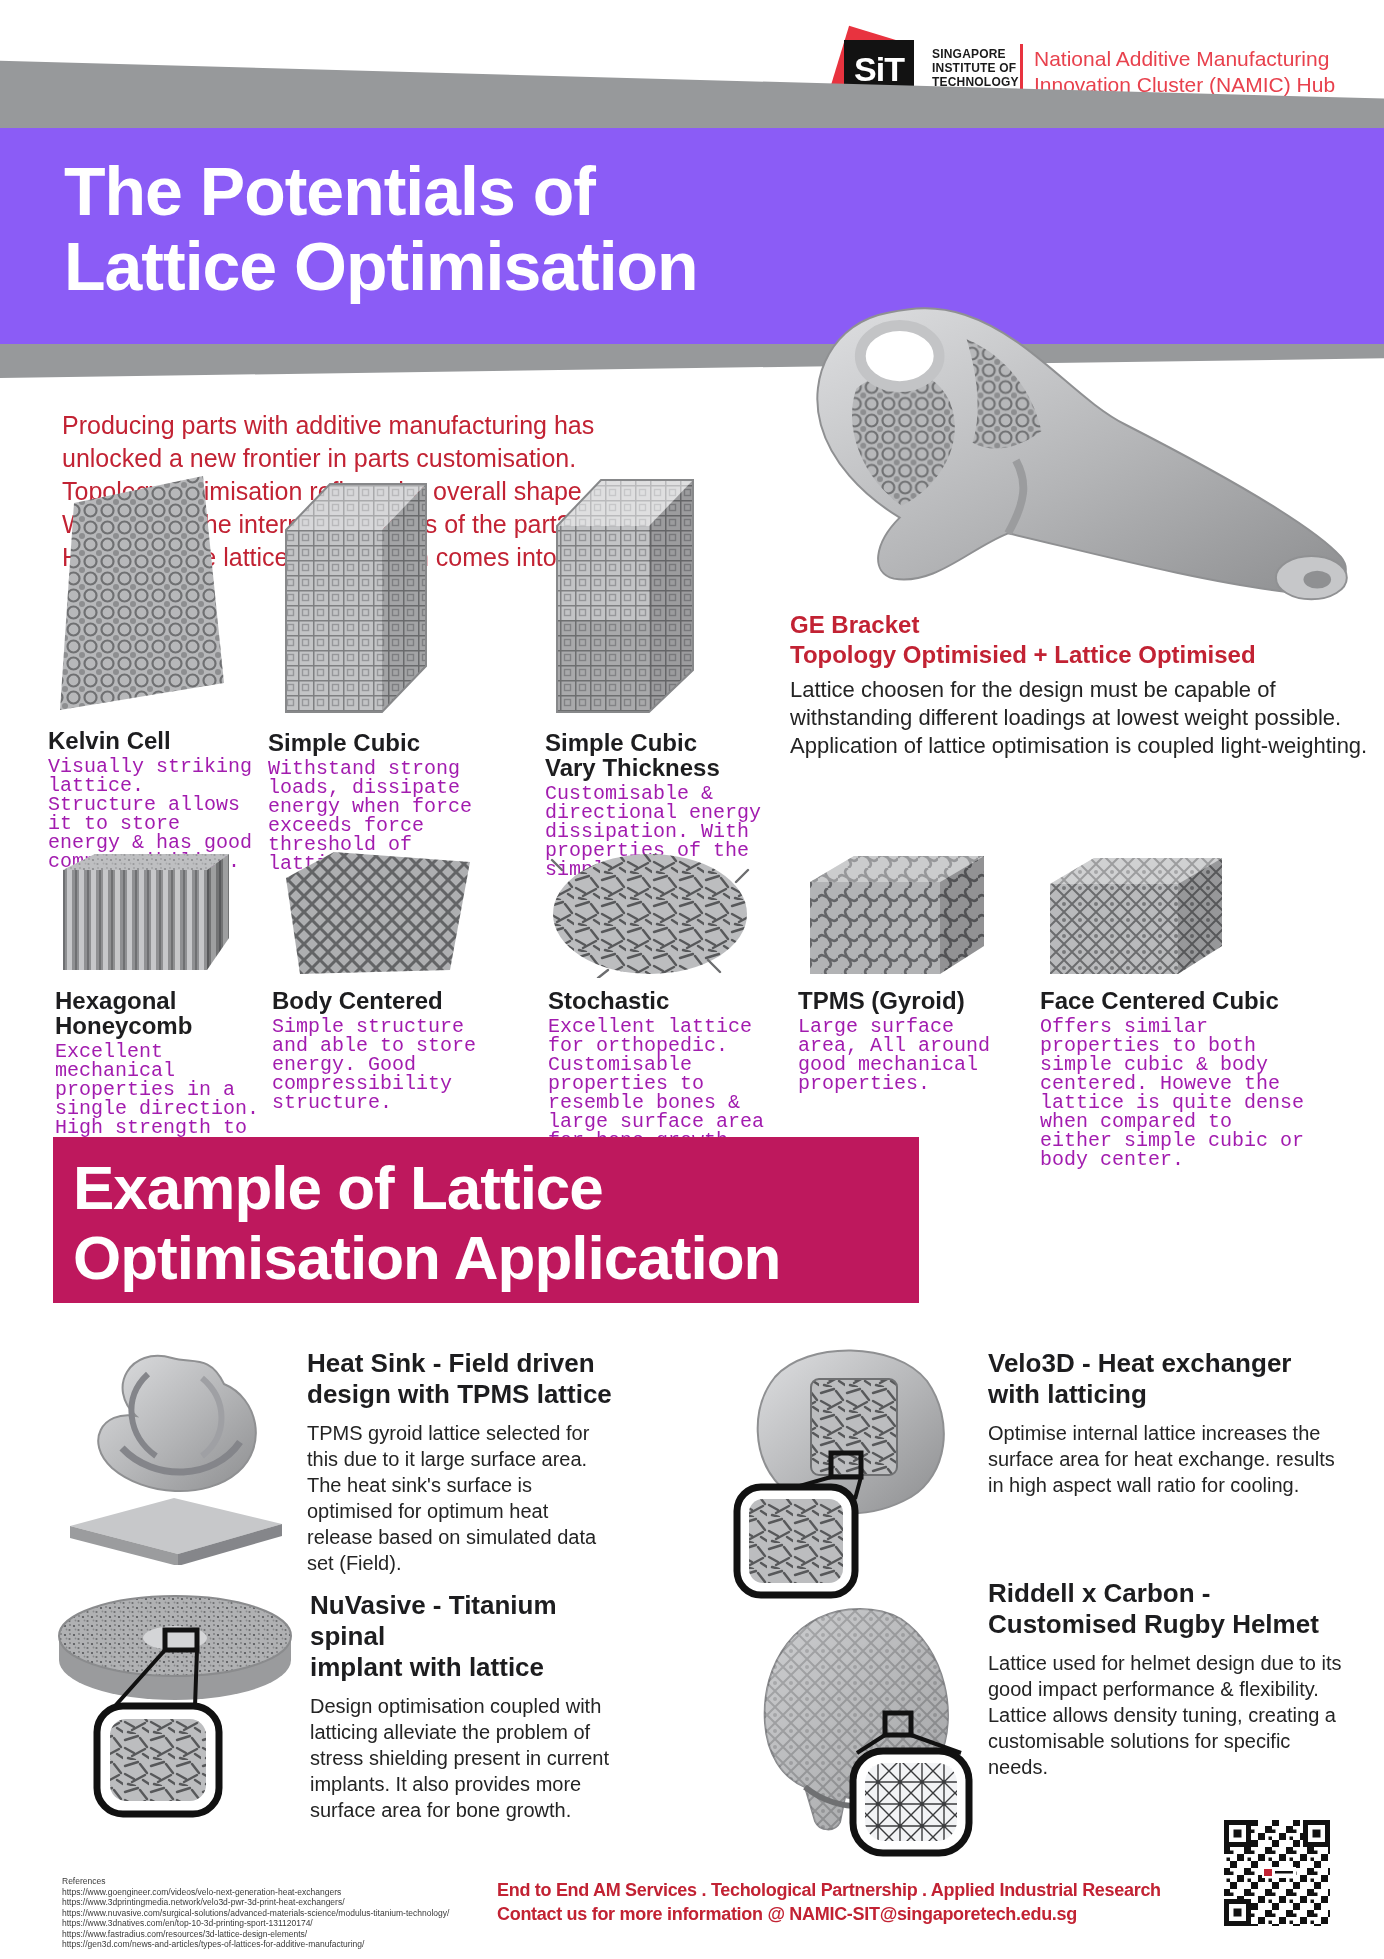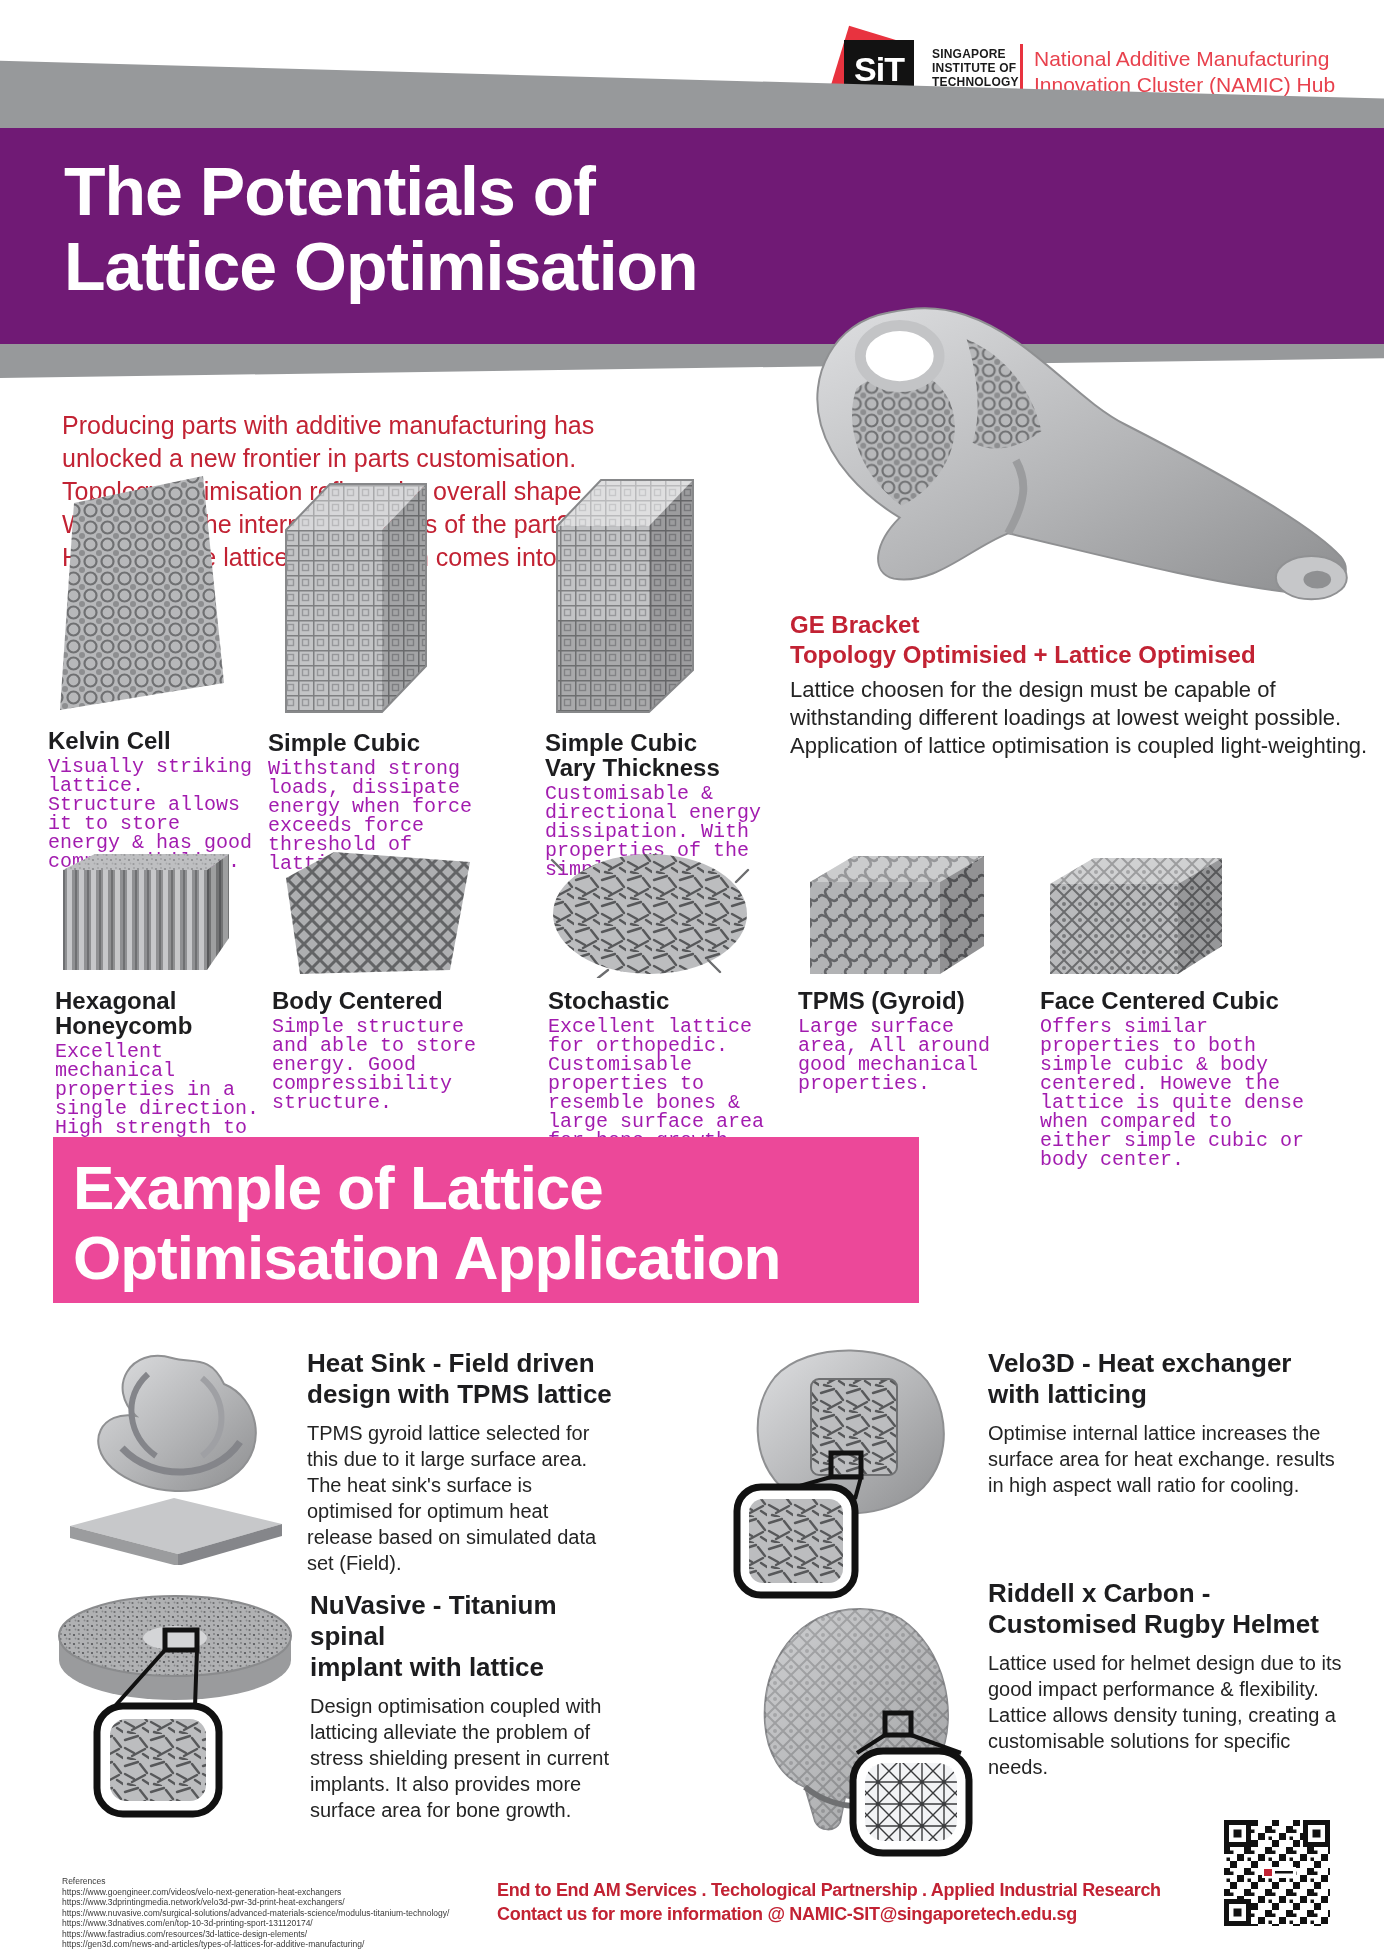--- a/index.html
+++ b/index.html
@@ -12,21 +12,21 @@
   .logo-diamond { position:absolute; left:10px; top:6px; width:66px; height:66px; background:#e8333f; transform:rotate(17deg); }
   .logo-box { position:absolute; left:16px; top:12px; width:70px; height:58px; background:#121212; color:#fff;
               display:flex; align-items:center; justify-content:center; font-size:34px; font-weight:bold; letter-spacing:-1px; }
   .sit-name { position:absolute; left:932px; top:47px; font-size:12px; line-height:14px; font-weight:bold; color:#1a1a1a; letter-spacing:.2px; }
   .hdr-divider { position:absolute; left:1020px; top:44px; width:3px; height:52px; background:#e8333f; }
   .namic-name { position:absolute; left:1034px; top:46px; font-size:21px; line-height:26px; color:#e8414d; }
 
   
   .band1 { position:absolute; left:0; top:58px; width:1384px; height:70px; background:#97999b;
            clip-path:polygon(0 4%, 100% 58%, 100% 100%, 0 100%); }
-  .banner-main { position:absolute; left:0; top:128px; width:1384px; height:216px; background:#701a75; }
+  .banner-main { position:absolute; left:0; top:128px; width:1384px; height:216px; background:#8b5cf6; }
   .banner-main h1 { padding:26px 0 0 64px; color:#fff; font-size:68px; line-height:1.1; font-weight:bold; letter-spacing:-1px; }
   .band2 { position:absolute; left:0; top:344px; width:1384px; height:34px; background:#97999b;
            clip-path:polygon(0 0, 100% 0, 100% 42%, 0 100%); }
 
   
   .intro { position:absolute; left:62px; top:409px; width:720px; font-size:25px; line-height:33px; color:#c22233; }
 
   
   .fig { position:absolute; }
   #fig-bracket { left:775px; top:295px; width:600px; height:325px; }
@@ -46,21 +46,21 @@
   #card-tpms { left:798px;  top:848px; width:228px; }
   #card-fcc  { left:1040px; top:848px; width:268px; }
   .r2-img { height:130px; }
 
   
   .ge-text { position:absolute; left:790px; top:610px; width:580px; }
   .ge-text h2 { font-size:24px; line-height:30px; font-weight:bold; color:#c22233; }
   .ge-text p  { margin-top:6px; font-size:22px; line-height:28px; color:#242424; }
 
   
-  .banner-ex { position:absolute; left:53px; top:1137px; width:866px; height:166px; background:#ec4899; }
+  .banner-ex { position:absolute; left:53px; top:1137px; width:866px; height:166px; background:#be185d; }
   .banner-ex h2 { padding:16px 0 0 20px; color:#fff; font-size:62px; line-height:1.13; font-weight:bold; letter-spacing:-1px; }
 
   
   .app-text h3 { font-size:26px; line-height:31px; font-weight:bold; color:#1d1d1f; }
   .app-text p  { margin-top:10px; font-size:20px; line-height:26px; color:#242424; }
   #fig-heatsink { left:52px;  top:1330px; width:245px; height:235px; }
   #txt-heatsink { position:absolute; left:307px; top:1348px; width:305px; }
   #fig-velo     { left:715px; top:1335px; width:255px; height:265px; }
   #txt-velo     { position:absolute; left:988px; top:1348px; width:360px; }
   #fig-nuvasive { left:45px;  top:1578px; width:260px; height:250px; }

